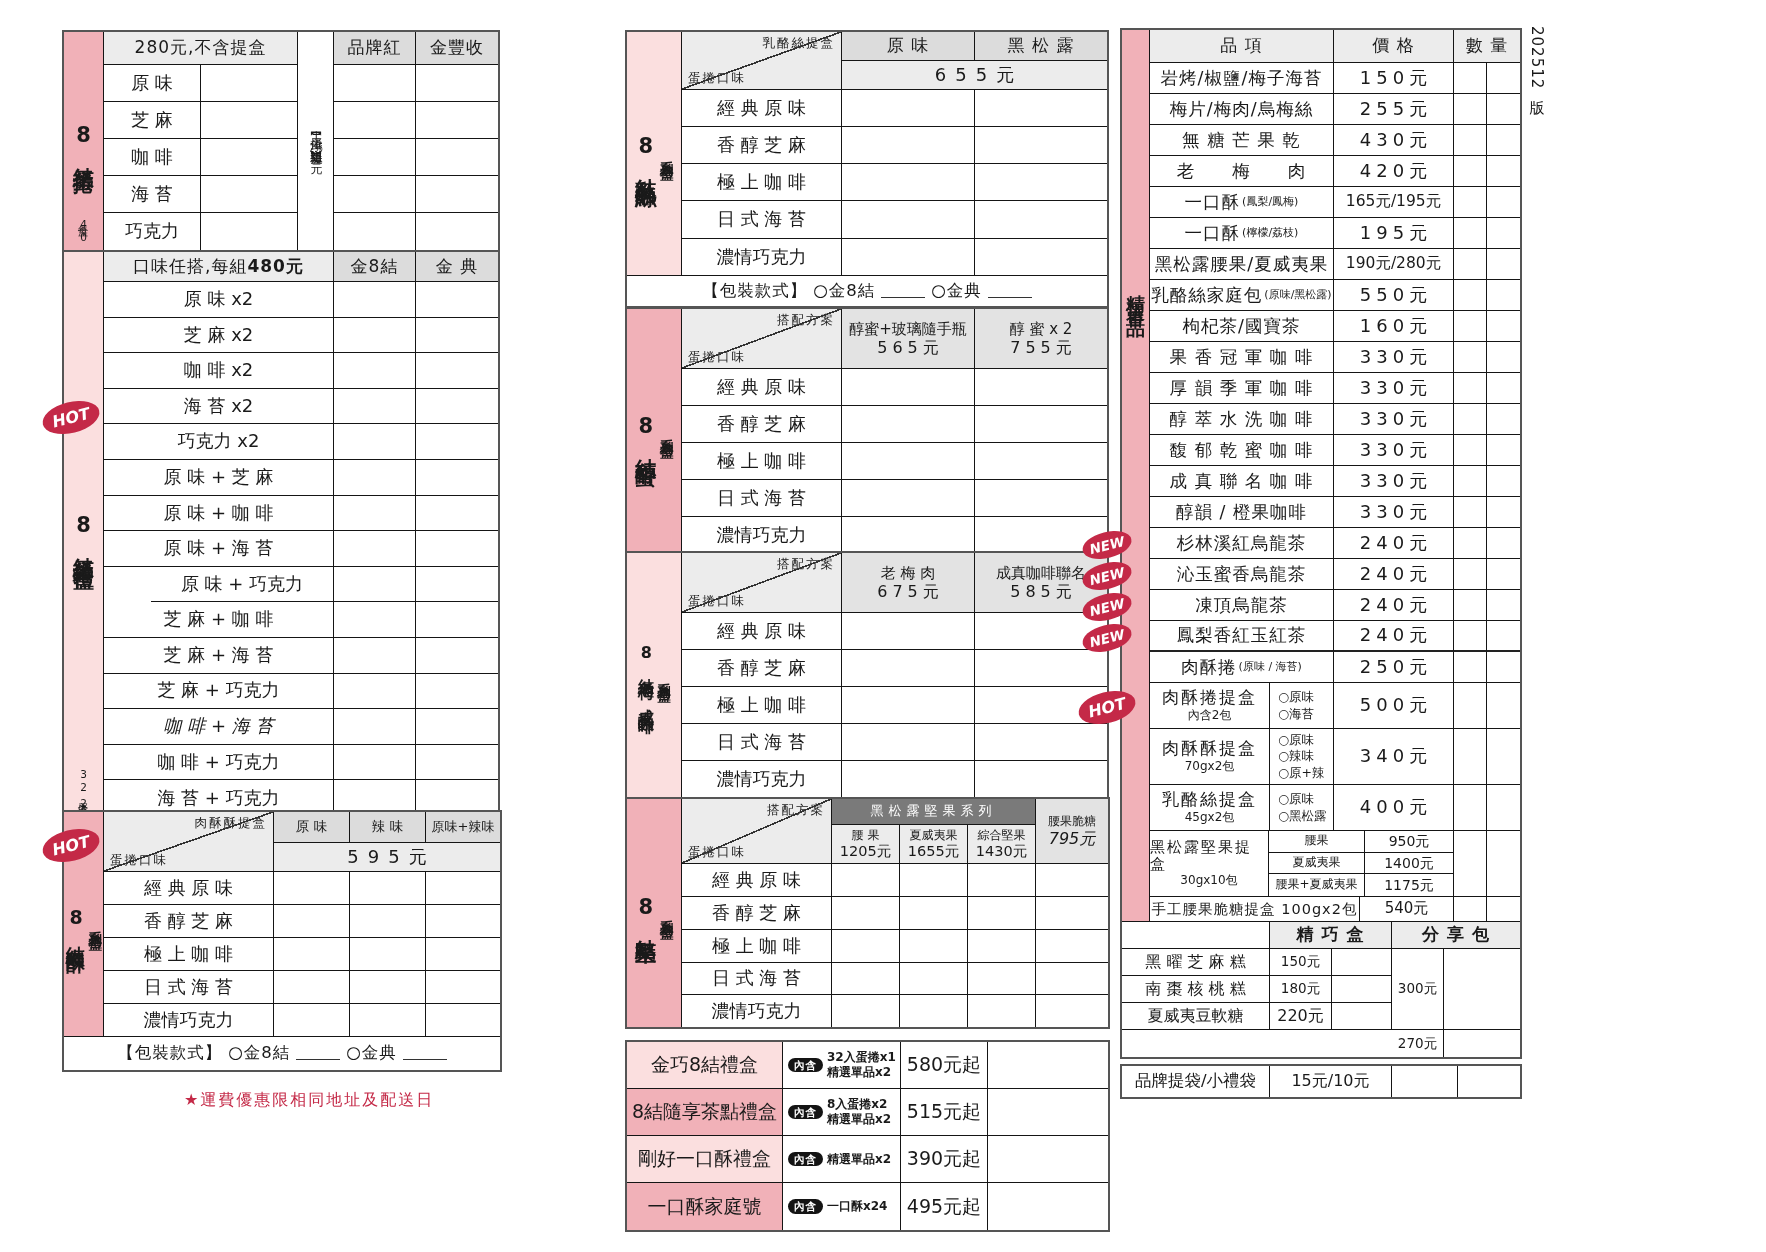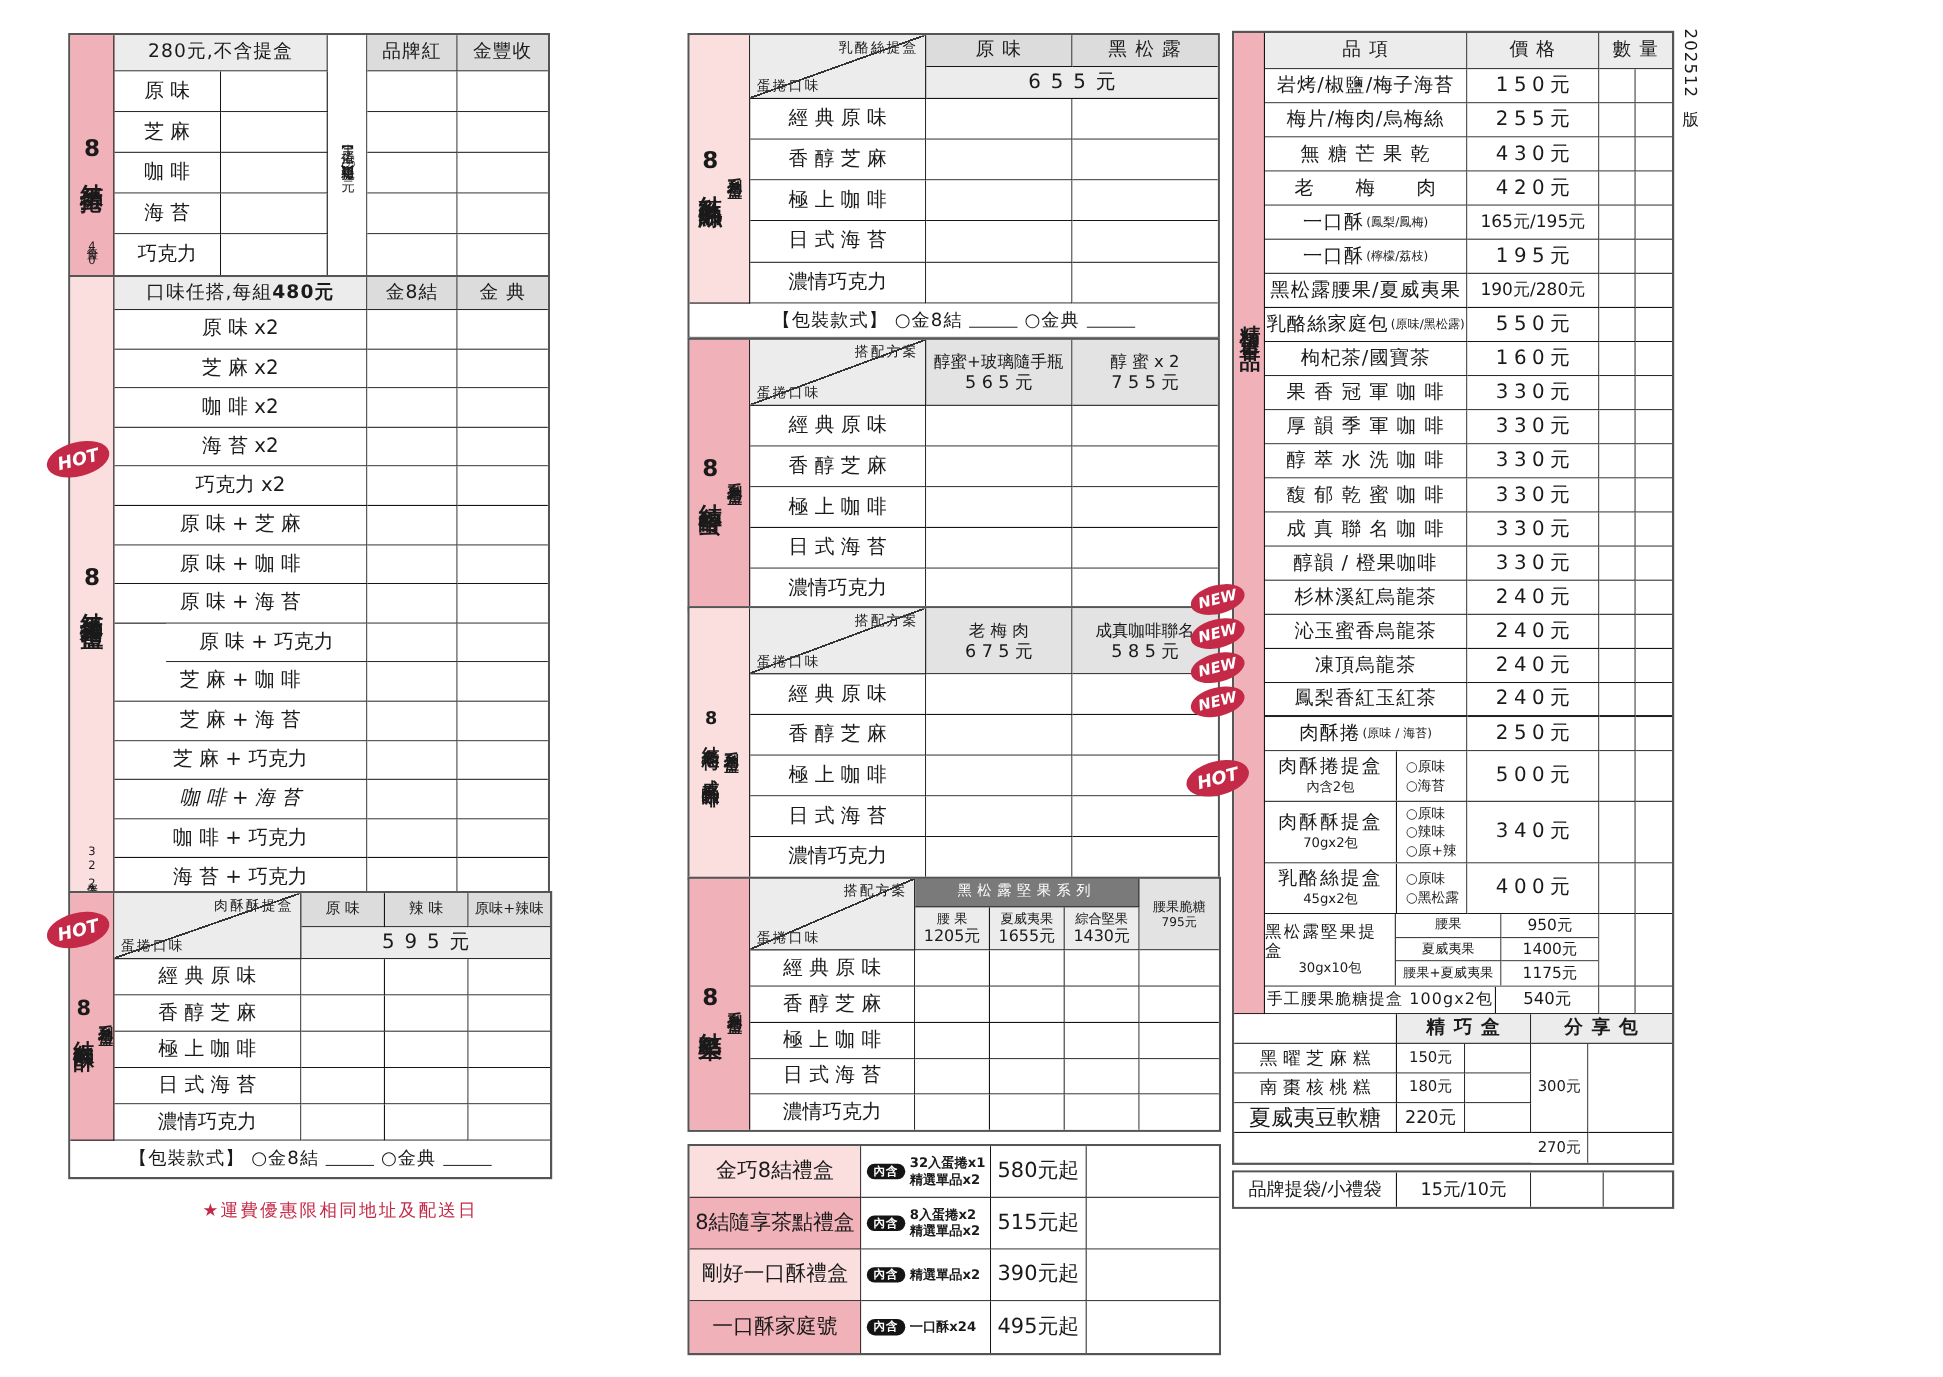--- a/index.html
+++ b/index.html
@@ -320,21 +320,21 @@
       <div class="cell hdr2 g1" style="grid-area: 2 / 4 / span 1 / span 1;">
         <span style="font-size: 12px;">夏威夷果</span>
         <span style="font-size: 14.5px;">1655元</span>
       </div>
       <div class="cell hdr2 g1" style="grid-area: 2 / 5 / span 1 / span 1;">
         <span style="font-size: 12px;">綜合堅果</span>
         <span style="font-size: 14.5px;">1430元</span>
       </div>
       <div class="cell hdr2 g3" style="grid-area: 1 / 6 / span 2 / span 1; border-right: none;">
         <span style="font-size: 12px;">腰果脆糖</span>
-        <span style="font-size: 11px;">795元</span>
+        <span style="font-size: 16px; font-style: italic;">795元</span>
       </div>
       <div class="cell lbl" style="grid-area: 3 / 2 / span 1 / span 1;">經 典 原 味</div>
       <div class="cell" style="grid-area: 3 / 3 / span 1 / span 1;"></div>
       <div class="cell" style="grid-area: 3 / 4 / span 1 / span 1;"></div>
       <div class="cell" style="grid-area: 3 / 5 / span 1 / span 1;"></div>
       <div class="cell" style="grid-area: 3 / 6 / span 1 / span 1; border-right: none;"></div>
       <div class="cell lbl" style="grid-area: 4 / 2 / span 1 / span 1;">香 醇 芝 麻</div>
       <div class="cell" style="grid-area: 4 / 3 / span 1 / span 1;"></div>
       <div class="cell" style="grid-area: 4 / 4 / span 1 / span 1;"></div>
       <div class="cell" style="grid-area: 4 / 5 / span 1 / span 1;"></div>
@@ -601,21 +601,21 @@
     <div class="grid" style="grid-template-columns: 148px 62px 60px 52px 76px; grid-template-rows: 27px 27px 27px 27px 27px;">
       <div class="cell" style="grid-area: 1 / 1 / span 1 / span 1;"></div>
       <div class="cell hdr g1" style="grid-area: 1 / 2 / span 1 / span 2; font-weight: bold;">精 巧 盒</div>
       <div class="cell hdr g1" style="grid-area: 1 / 4 / span 1 / span 2; border-right: none; font-weight: bold;">分 享 包</div>
       <div class="cell" style="grid-area: 2 / 1 / span 1 / span 1; font-size: 16px;">黑 曜 芝 麻 糕</div>
       <div class="cell" style="grid-area: 2 / 2 / span 1 / span 1; font-size: 13.5px;">150元</div>
       <div class="cell" style="grid-area: 2 / 3 / span 1 / span 1;"></div>
       <div class="cell" style="grid-area: 3 / 1 / span 1 / span 1; font-size: 16px;">南 棗 核 桃 糕</div>
       <div class="cell" style="grid-area: 3 / 2 / span 1 / span 1; font-size: 13.5px;">180元</div>
       <div class="cell" style="grid-area: 3 / 3 / span 1 / span 1;"></div>
-      <div class="cell" style="grid-area: 4 / 1 / span 1 / span 1; font-size: 20px;">夏威夷豆軟糖</div>
+      <div class="cell" style="grid-area: 4 / 1 / span 1 / span 1; font-size: 16px;">夏威夷豆軟糖</div>
       <div class="cell" style="grid-area: 4 / 2 / span 1 / span 1; font-size: 16px;">220元</div>
       <div class="cell" style="grid-area: 4 / 3 / span 1 / span 1;"></div>
       <div class="cell" style="grid-area: 2 / 4 / span 3 / span 1; font-size: 13.5px;">300元</div>
       <div class="cell" style="grid-area: 2 / 5 / span 3 / span 1; border-right: none;"></div>
       <div class="cell" style="grid-area: 5 / 1 / span 1 / span 3; border-bottom: none; font-size: 16px; margin-top: 43px;">手 工 腰 果 脆 糖</div>
       <div class="cell" style="grid-area: 5 / 4 / span 1 / span 1; border-bottom: none; font-size: 13.5px;">270元</div>
       <div class="cell" style="grid-area: 5 / 5 / span 1 / span 1; border-right: none; border-bottom: none;"></div>
     </div>
     <div class="obadge newb" style="left: -40px; top: 502px;">NEW</div>
     <div class="obadge newb" style="left: -40px; top: 533px;">NEW</div>

